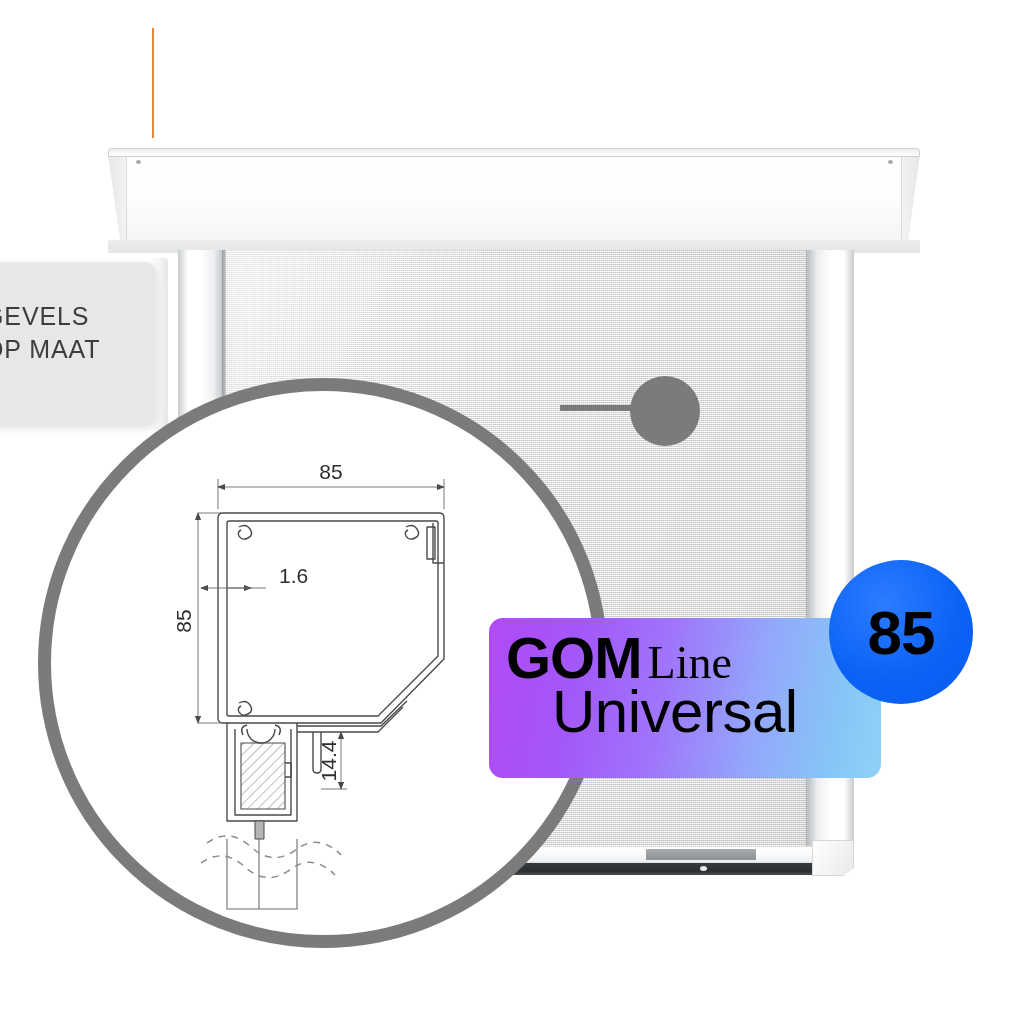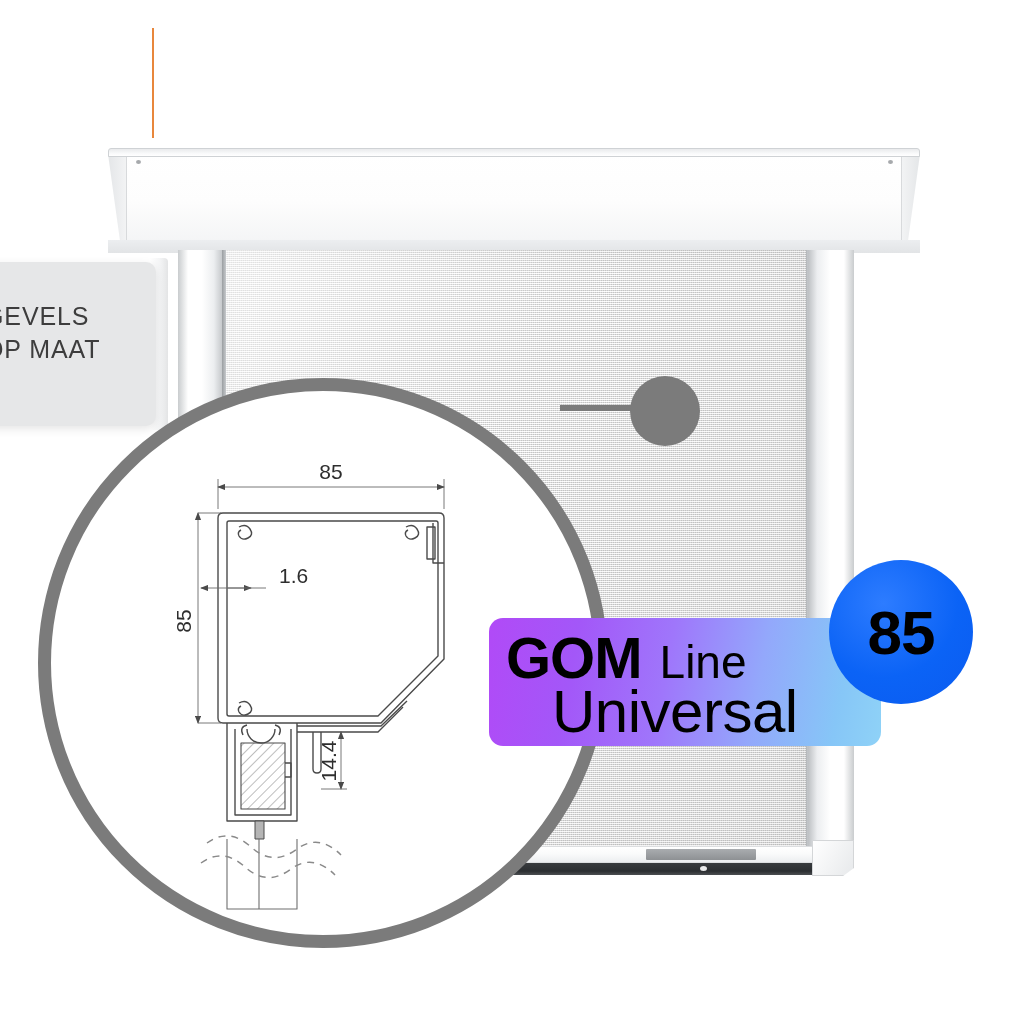--- a/index.html
+++ b/index.html
@@ -142,30 +142,30 @@
     z-index:7;
   }
   .pin-circle{
     position:absolute;left:630px;top:376px;width:70px;height:70px;
     border-radius:50%;background:#7b7b7b;z-index:9;
   }
 
   
   .logo-wrap{position:absolute;left:489px;top:618px;z-index:12;}
   .logo-plate{
-    position:relative;width:392px;height:128px;border-radius:14px;
+    position:relative;width:392px;height:160px;border-radius:14px;
     background:linear-gradient(100deg,#b14af7 0%,#a357f8 22%,#9f76fb 45%,#93a8fb 68%,#86c6f7 88%,#8fd2f7 100%);
   }
   .logo-row1{
     position:absolute;left:17px;top:11px;display:flex;align-items:baseline;
   }
   .logo-gom{font-size:58px;font-weight:700;color:#000;letter-spacing:-1px;
     font-family:"Liberation Sans", sans-serif;line-height:1;}
   .logo-line{font-size:46px;font-weight:300;color:#000;letter-spacing:0px;
-    font-family:Liberation Sans, sans-serif;line-height:1;margin-left:18px;}
+    font-family:Liberation Serif, serif;line-height:1;margin-left:6px;}
   .logo-universal{
     position:absolute;left:63px;top:64px;
     font-size:60px;font-weight:400;color:#000;letter-spacing:-.5px;
     font-family:"Liberation Sans", sans-serif;line-height:1;
   }
   .badge85{
     position:absolute;left:340px;top:-58px;width:144px;height:144px;
     border-radius:50%;
     background:radial-gradient(circle at 38% 30%, #2d7cff 0%, #0b63f6 55%, #0a5bf0 100%);
     z-index:14;

